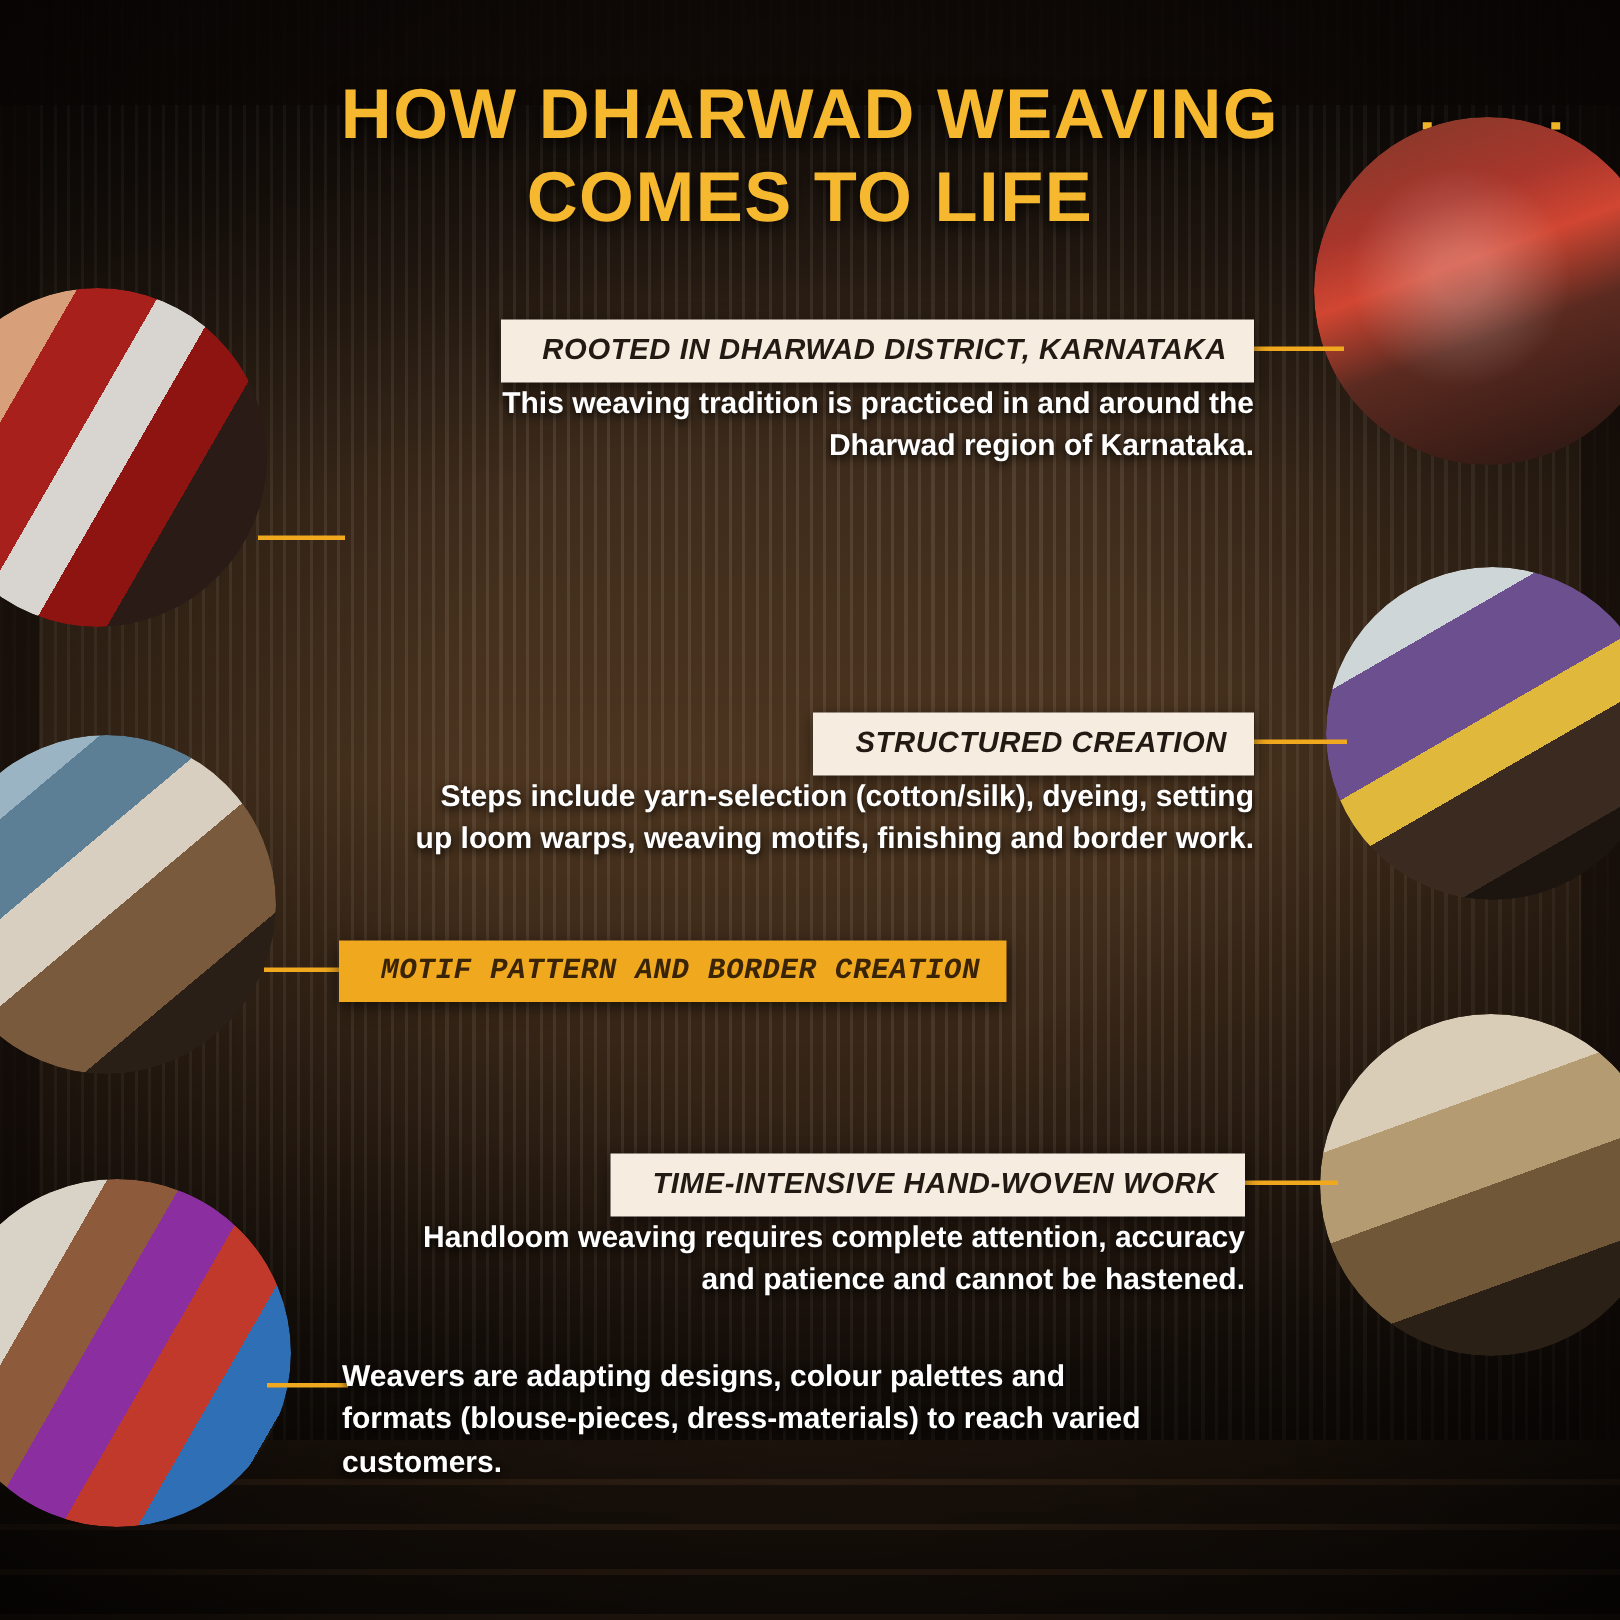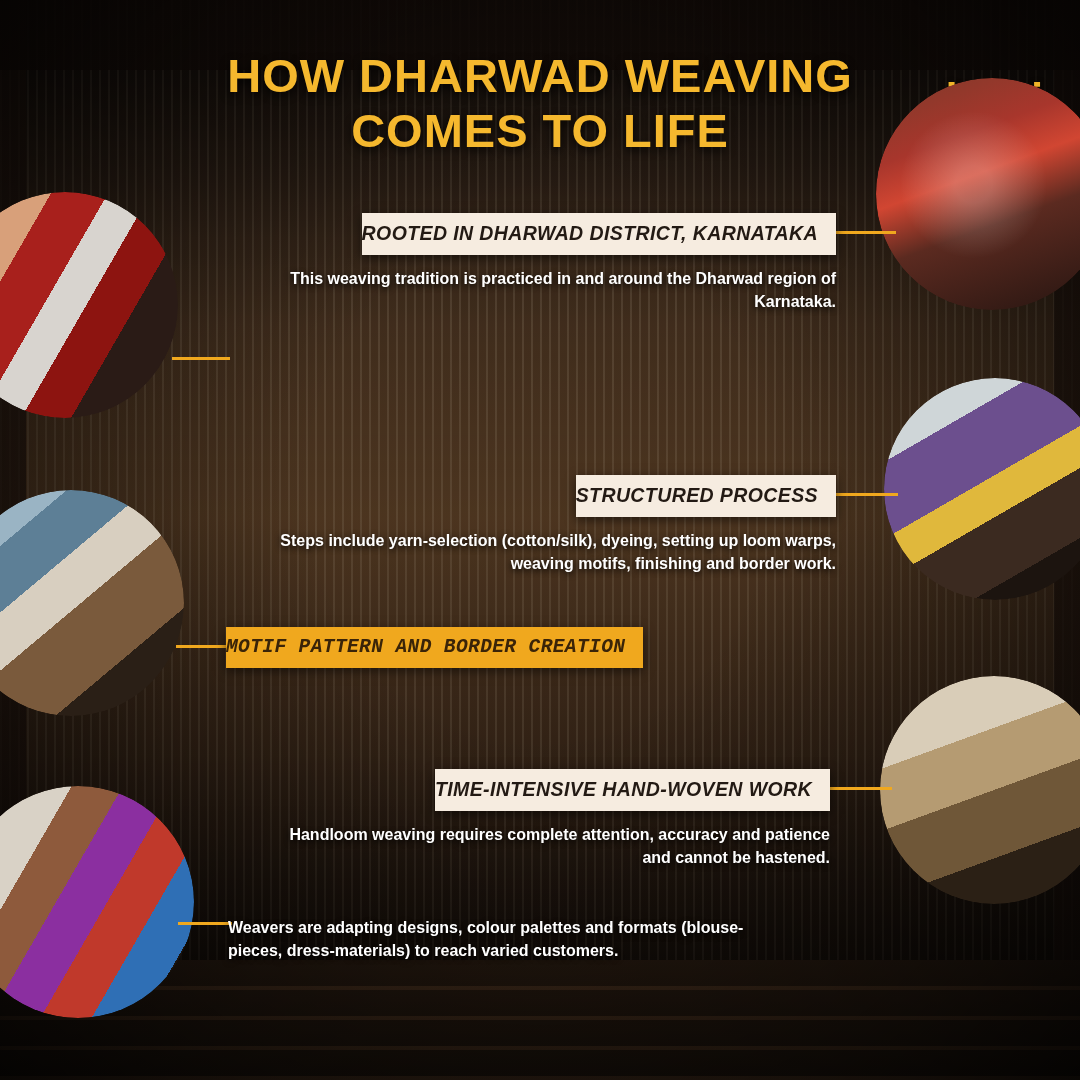--- a/index.html
+++ b/index.html
@@ -79,34 +79,33 @@
     font-weight: bold;
     letter-spacing: 1px;
     text-shadow: 0 3px 10px rgba(0,0,0,0.85);
   }
   .title .line { display: block; }
 
   
   .step { position: absolute; }
   .step .label {
     display: inline-block;
-    padding: 9px 18px 10px 0;
+    padding: 9px 18px 10px 28px;
     font-size: 19.5px;
     font-weight: bold;
     font-style: italic;
     letter-spacing: 0.4px;
     white-space: nowrap;
     box-shadow: 0 3px 10px rgba(0,0,0,0.55);
   }
   .step .label.cream { background: #f6ece0; color: #231a14; }
   .step .label.amber { background: #f0a81e; color: #3a2408; }
   .step .desc {
-    margin-top: 13px;
     color: #ffffff;
-    font-size: 16px;
+    font-size: 20px;
     font-weight: bold;
     line-height: 1.42;
     text-shadow: 0 2px 6px rgba(0,0,0,0.9);
     max-width: 560px;
   }
   .step.right-align .label-row { text-align: right; }
   .step.right-align .desc { text-align: right; margin-left: auto; }
   .step.left-align .label-row { text-align: left; }
   .step.left-align .desc { text-align: left; }
 
@@ -245,21 +244,21 @@
   <div class="step right-align" style="top:213px; left:276px; width:560px;">
     <div class="label-row">
       <span class="label cream">ROOTED IN DHARWAD DISTRICT, KARNATAKA</span>
     </div>
     <div class="desc">This weaving tradition is practiced in and around the Dharwad region of Karnataka.</div>
   </div>
 
 
   <div class="step right-align" style="top:475px; left:276px; width:560px;">
     <div class="label-row">
-      <span class="label cream">STRUCTURED PROCESS</span>
+      <span class="label cream">STRUCTURED CREATION</span>
     </div>
     <div class="desc">Steps include yarn-selection (cotton/silk), dyeing, setting up loom warps, weaving motifs, finishing and border work.</div>
   </div>
 
   <div class="step left-align" style="top:627px; left:226px; width:600px;font-family:Liberation Mono, monospace;">
     <div class="label-row">
       <span class="label amber">MOTIF PATTERN AND BORDER CREATION</span>
     </div>
   </div>
 

